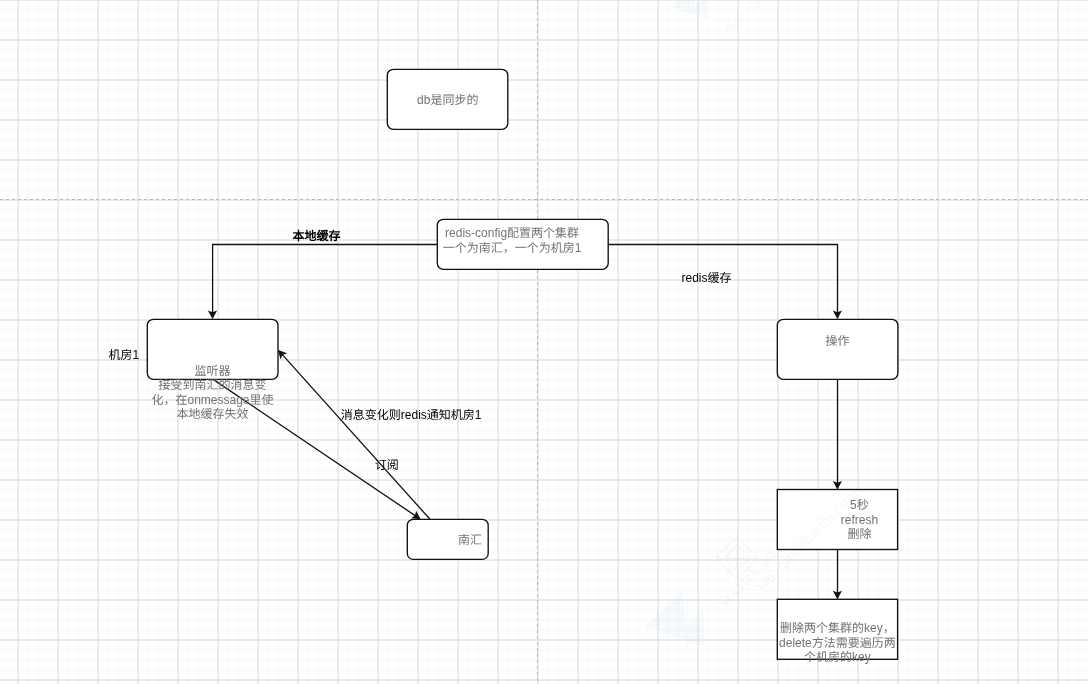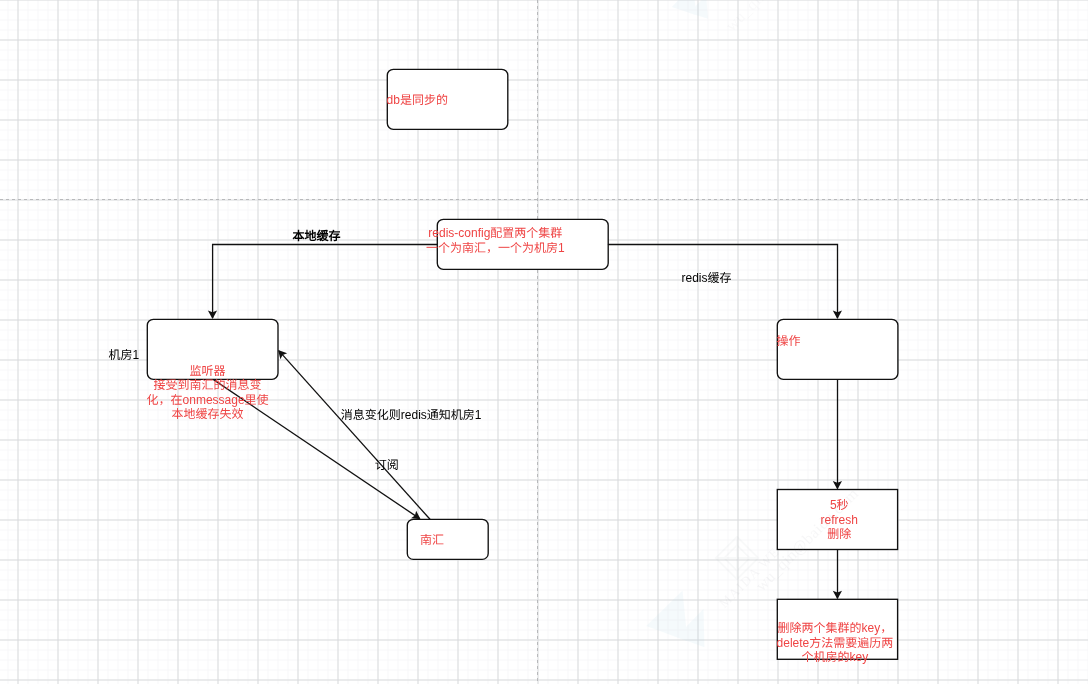--- a/index.html
+++ b/index.html
@@ -17,22 +17,22 @@
         background-size:40px 40px,40px 40px,10px 10px,10px 10px;
         background-position:17.5px 39.5px,17.5px 39.5px,7.5px 9.5px,7.5px 9.5px;}
   .pagebreak-v{position:absolute;top:0;height:684px;width:1px;
         background-image:linear-gradient(to bottom,#b8b9bb 0 3px, transparent 3px 6px);
         background-size:1px 6px;}
   .pagebreak-h{position:absolute;left:0;width:1088px;height:1px;
         background-image:linear-gradient(to right,#b8b9bb 0 3px, transparent 3px 6px);
         background-size:6px 1px;}
   #svg{position:absolute;left:0;top:0;}
   .node{position:absolute;box-sizing:border-box;border:0;
-        background:transparent;display:flex;align-items:center;justify-content:flex-start;
-        text-align:center;color:#ef4444;font-size:12px;line-height:14.5px;
+        background:transparent;display:flex;align-items:center;justify-content:center;
+        text-align:center;color:#737373;font-size:12px;line-height:14.5px;
         white-space:pre;}
   .node > span{position:relative;top:0.5px;}
   .node.r{border-radius:6px;}
   .elabel{position:absolute;color:#000;font-size:12px;line-height:14px;white-space:pre;}
   .wm{position:absolute;color:rgba(135,140,150,0.075);font-size:16px;
       transform:rotate(-45deg);transform-origin:0 0;white-space:pre;
       font-family:"Liberation Serif",serif;pointer-events:none;letter-spacing:0.5px;}
   .wm-logo{position:absolute;pointer-events:none;opacity:0.05;}
 </style>
 </head>
@@ -81,21 +81,21 @@
     </div>
     <div class="node r" style="left:146.55px;top:318.55px;width:131.90px;height:61.50px;margin-top:43px;">
       <span>监听器
 接受到南汇的消息变
 化，在onmessage里使
 本地缓存失效</span>
     </div>
     <div class="node r" style="left:776.55px;top:318.55px;width:121.90px;height:45px;">
       <span>操作</span>
     </div>
-    <div class="node r" style="left:404px;top:518.55px;width:82.10px;height:41.60px;padding-left:16px;">
+    <div class="node r" style="left:421px;top:518.55px;width:82.10px;height:41.60px;padding-left:16px;">
       <span>南汇</span>
     </div>
     <div class="node" style="left:776.55px;top:488.75px;width:121.80px;height:61.50px;padding-left:44px;">
       <span>5秒
 refresh
 删除</span>
     </div>
     <div class="node" style="left:776.55px;top:598.55px;width:121.80px;height:61.50px;margin-top:13px;">
       <span>删除两个集群的key，
 delete方法需要遍历两

